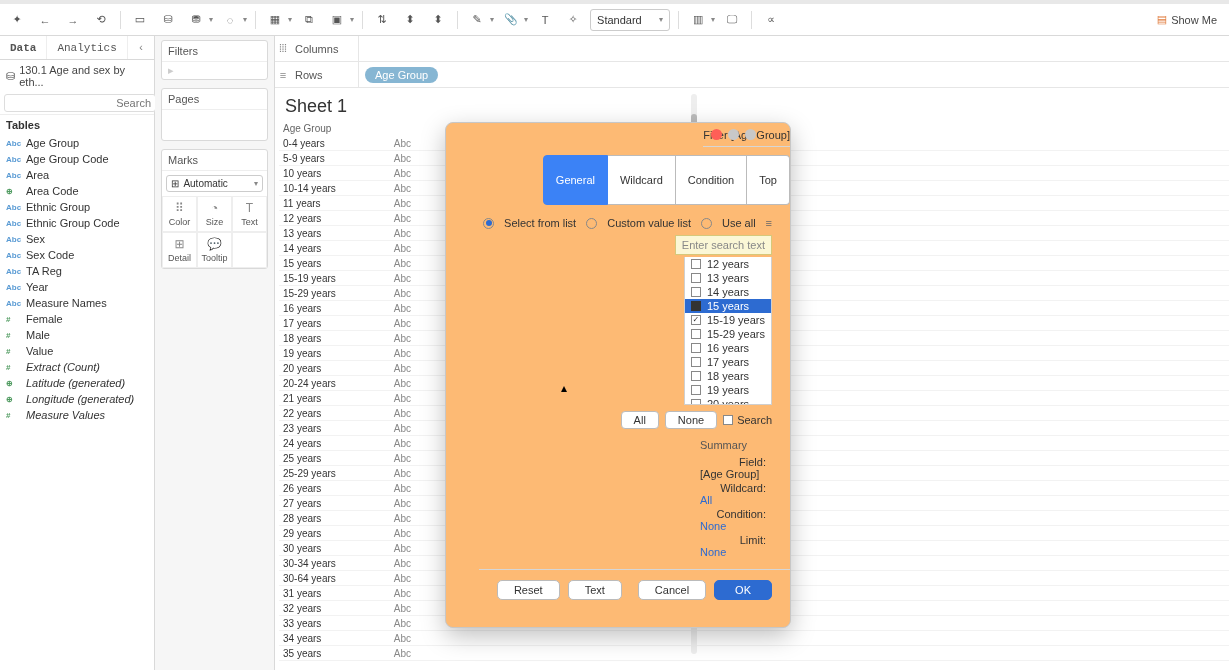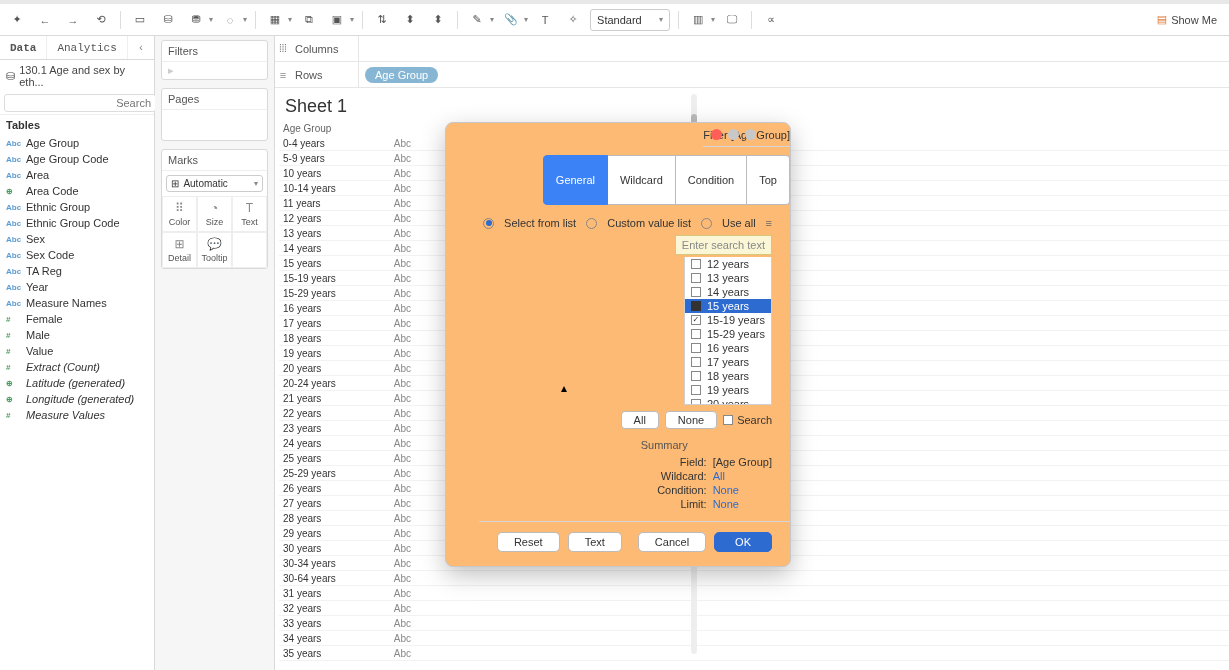--- a/index.html
+++ b/index.html
@@ -89,25 +89,25 @@
   .chk-row { display:flex; align-items:center; gap:6px; padding:1px 6px; font-size:11px; height:14px; }
   .chk-row.sel { background:#2d6bd1; color:#fff; }
   .chk { width:10px; height:10px; border:1px solid #888; background:#fff; display:inline-flex; align-items:center; justify-content:center; font-size:8px; }
   .chk.checked::after { content:"✓"; color:#333; line-height:1; }
   .chk.dark { background:#333; border-color:#333; }
   .btn-row { display:flex; align-items:center; padding:6px 18px; gap:6px; position:relative; }
   .btn-sm { padding:2px 12px; border:1px solid #bbb; border-radius:4px; background:#fff; font-size:11px; }
   .exclude { margin-left:auto; display:flex; align-items:center; gap:4px; font-size:11px; }
   .summary-block { padding:4px 18px 10px; }
   .summary-title { font-size:11px; color:#555; padding-bottom:4px; }
-  .sum-row { display:flex; padding:1px 0; font-size:11px; }
+  .sum-row { display:flex; padding:1px 0; font-size:11px;flex-direction:column; }
   .sum-row .k { width:72px; text-align:right; padding-right:6px; color:#333; }
   .sum-row .v { color:#333; }
   .sum-row .v.link { color:#2d6bd1; }
-  .dlg-footer { display:flex; padding:10px 18px 14px; gap:8px; border-top:1px solid #d6d6d6; align-items:center; }
+  .dlg-footer { display:flex; padding:10px 18px 27px; gap:8px; border-top:1px solid #d6d6d6; align-items:center; }
   .dlg-footer .spacer { flex:1; }
   .btn { padding:3px 16px; border:1px solid #bbb; border-radius:5px; background:#fff; font-size:11px; }
   .btn.primary { background:#2d6bd1; color:#fff; border-color:#2d6bd1; padding:3px 20px; }
   .cursor { position:absolute; left:115px; top:258px; font-size:12px; color:#000; pointer-events:none; }
 </style>
 </head>
 <body>
 
 <div class="app">
   <div class="mac-bar"></div>

